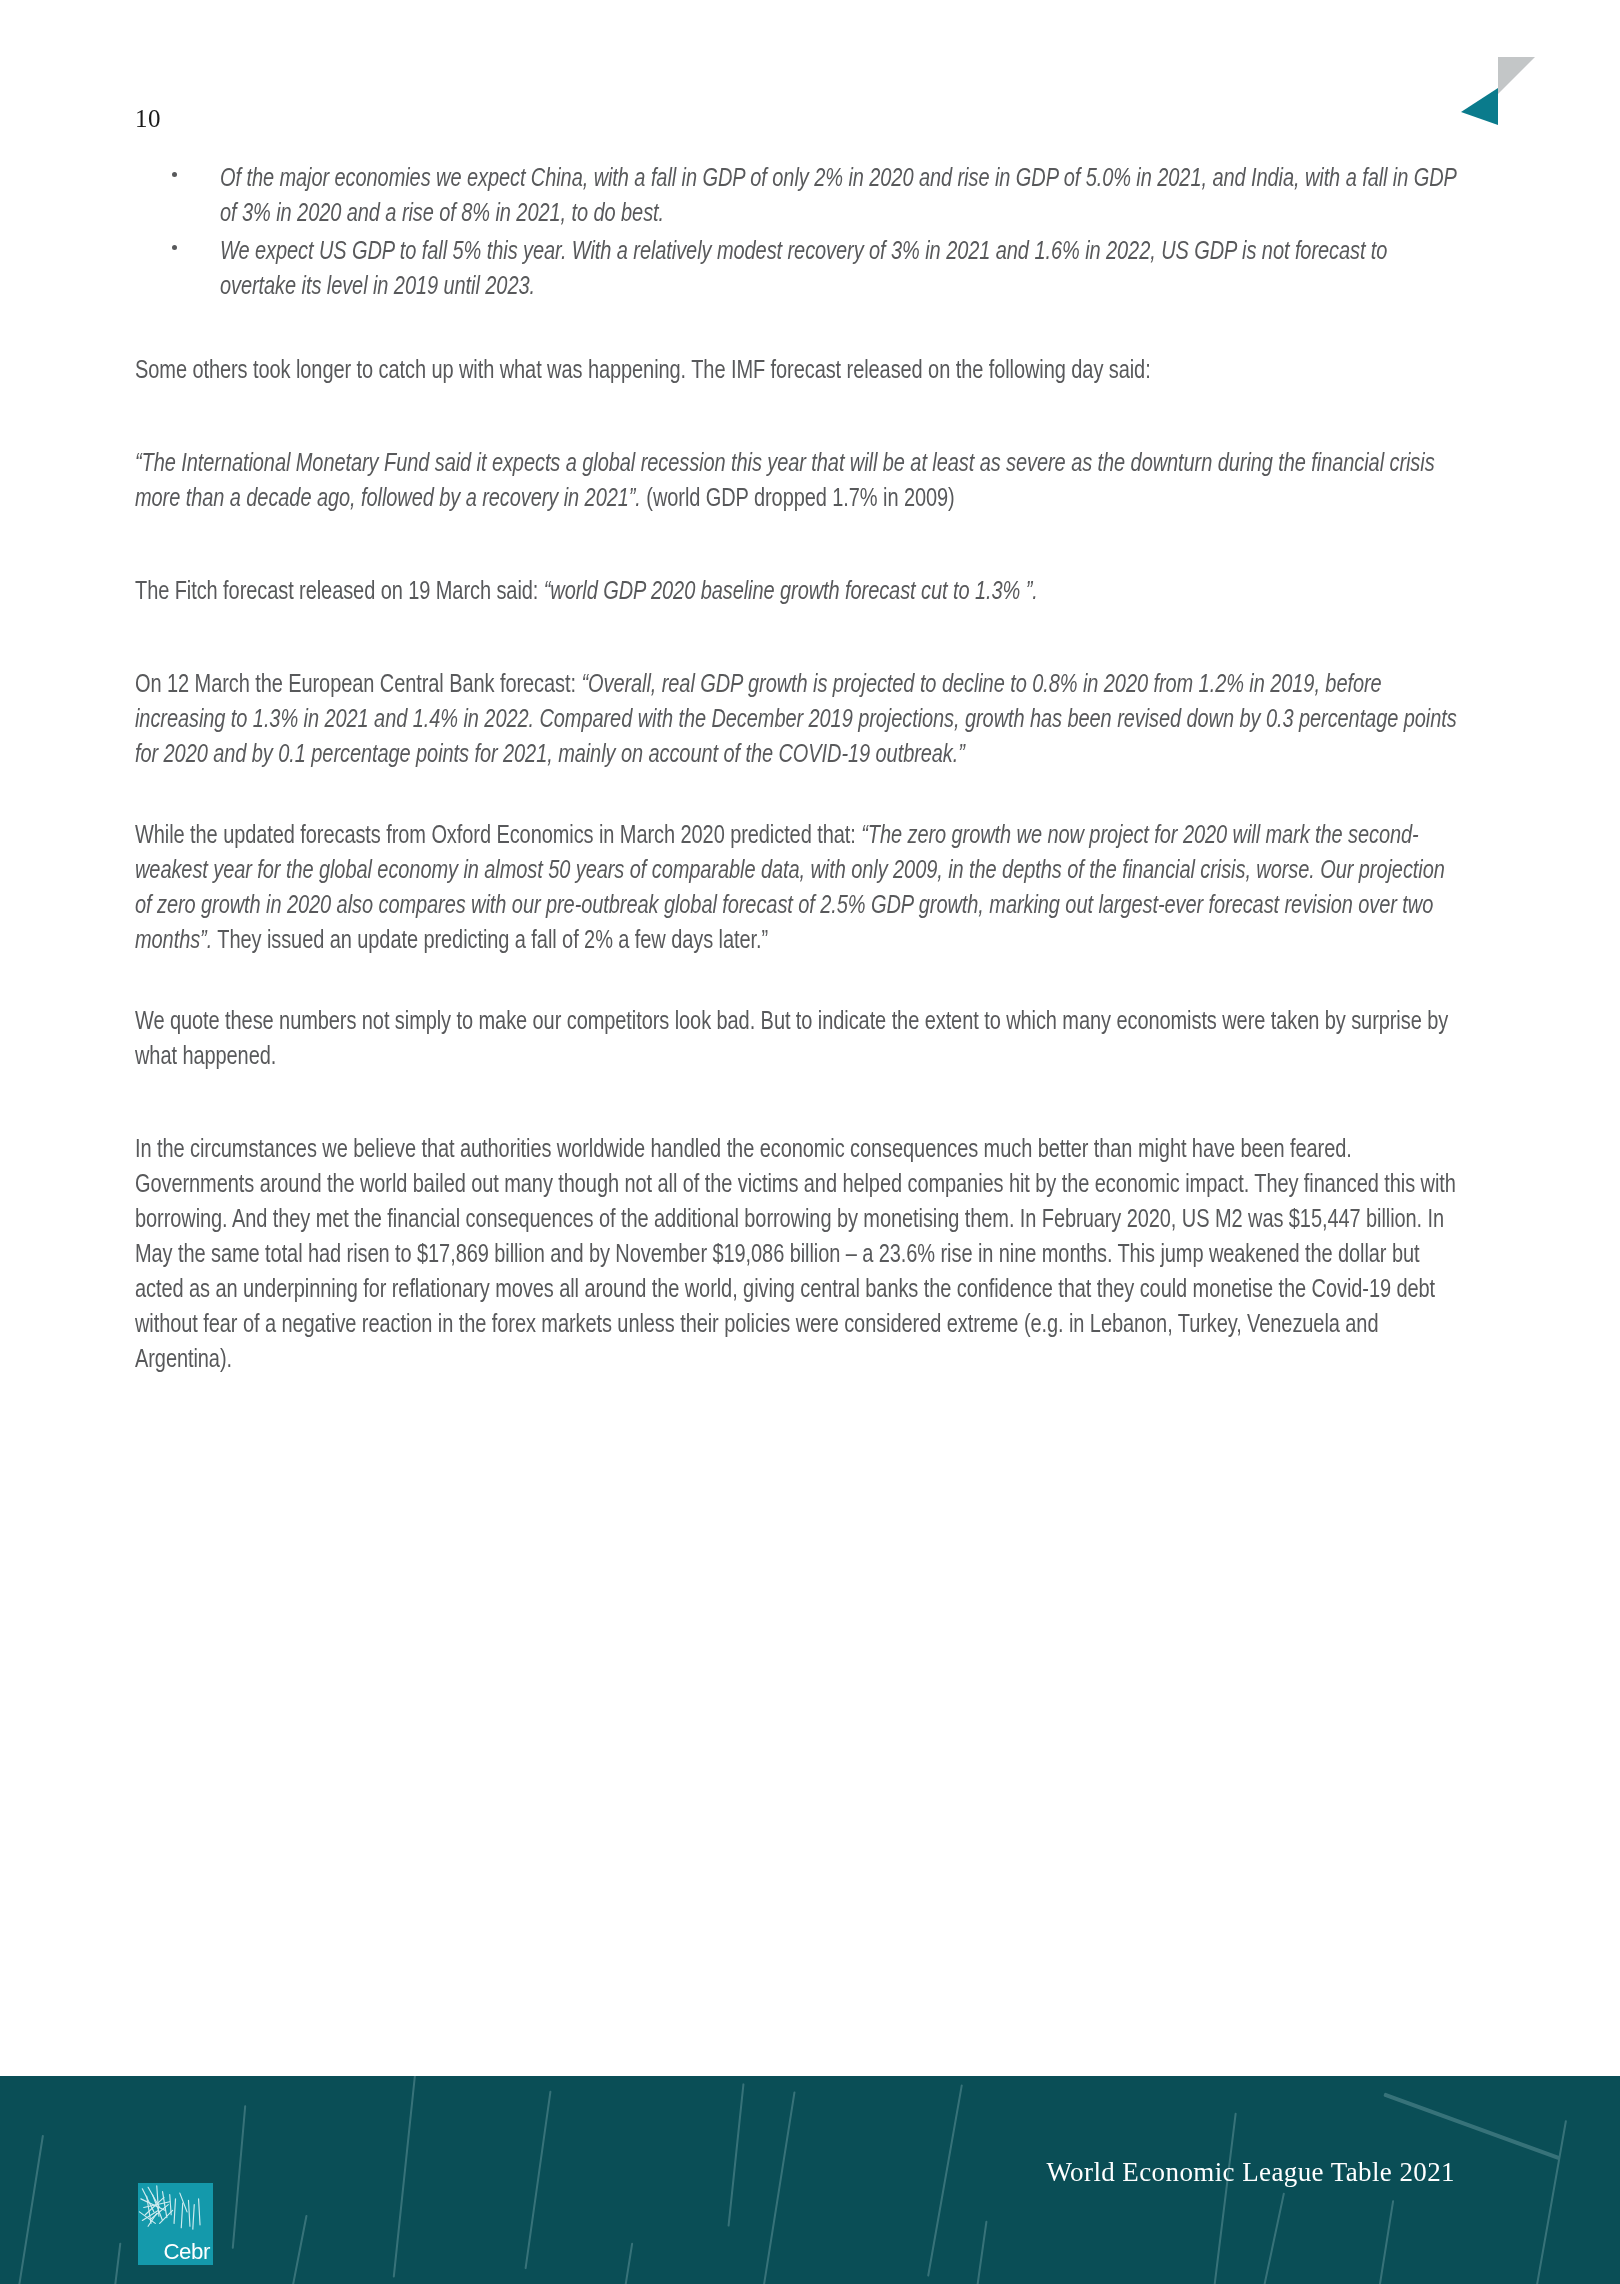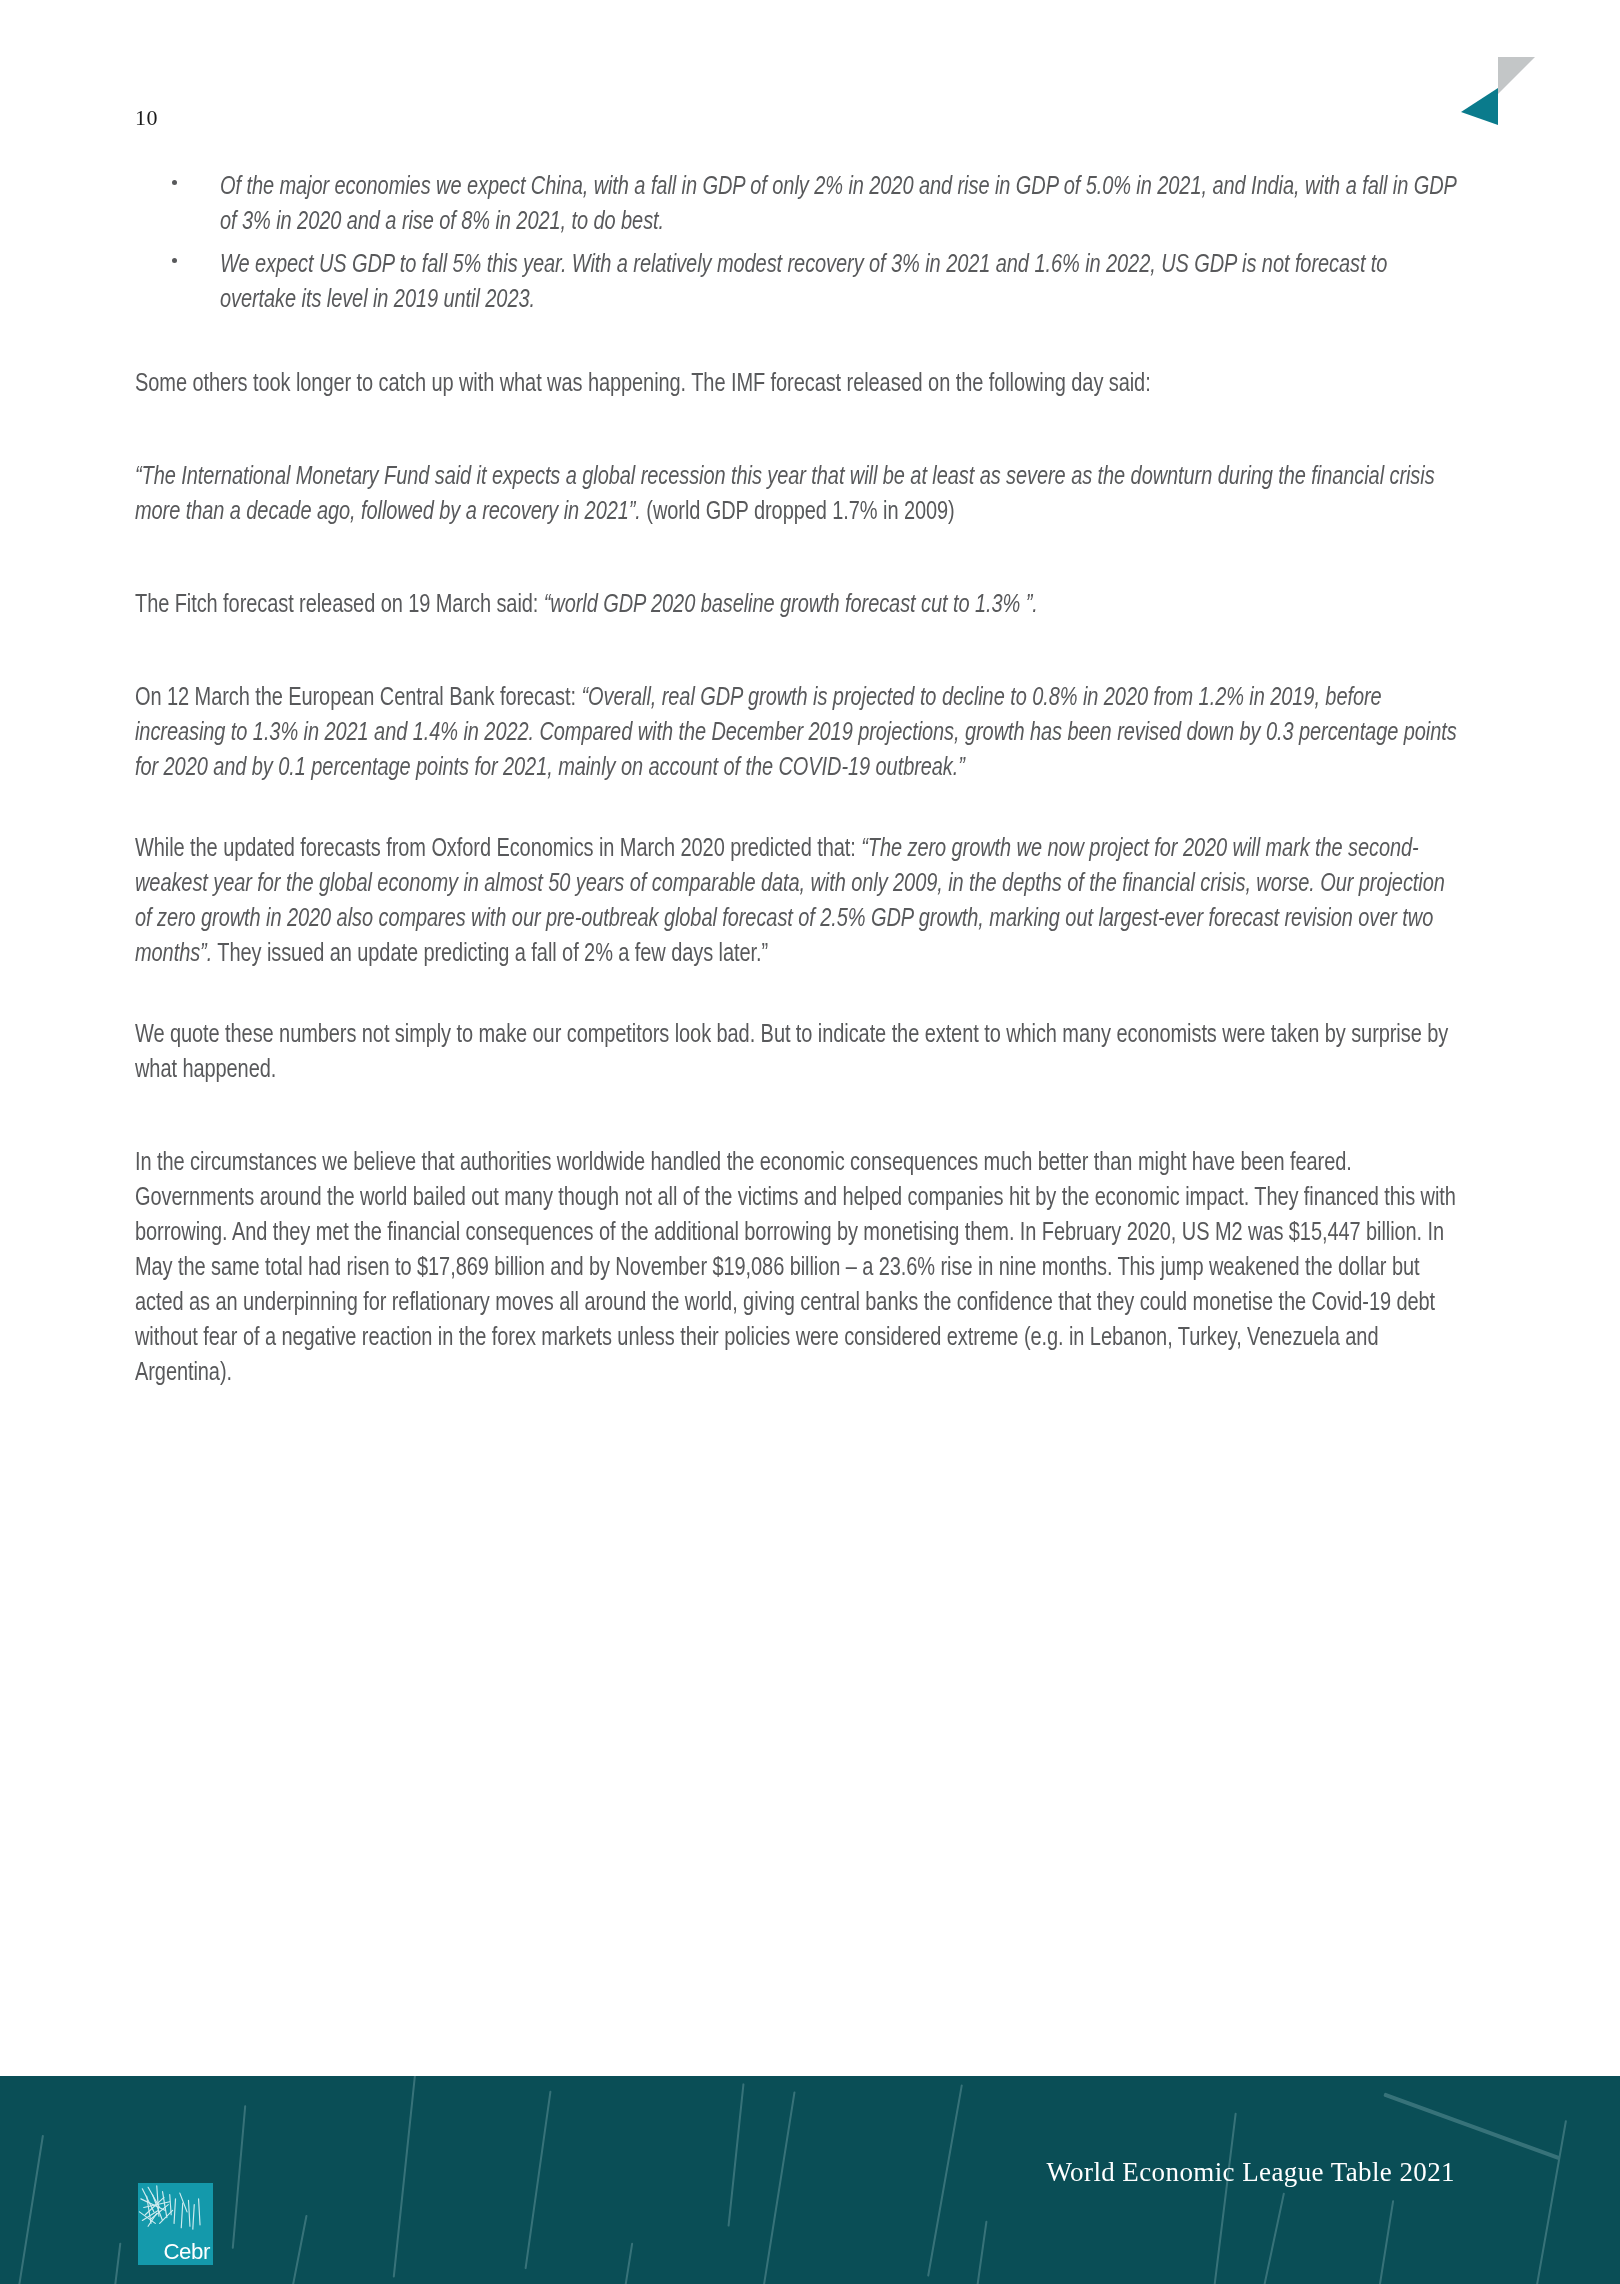--- a/index.html
+++ b/index.html
@@ -49,21 +49,21 @@
     border-top: 24.5px solid transparent;
     border-bottom: 13px solid transparent;
   }
 
   
   .page-number {
     position: absolute;
     left: 135px;
     top: 105px;
     font-family: "Liberation Serif", serif;
-    font-size: 22px;
+    font-size: 25px;
     color: #1a1a1a;
     letter-spacing: 0.4px;
     text-align: right;
   }
 
   
   .content {
     position: absolute;
     left: 135px;
     top: 160px;
@@ -90,21 +90,20 @@
   
   ul.bullets {
     list-style: none;
     margin: 0;
     padding: 0;
   }
   ul.bullets li {
     position: relative;
     padding-left: 85px;
     margin-bottom: 2.9px;
-    margin-top: 8px;
   }
   ul.bullets li .dot {
     position: absolute;
     left: 37px;
     top: 12.3px;
     width: 5px;
     height: 5px;
     background: #58595b;
     border-radius: 50%;
   }

